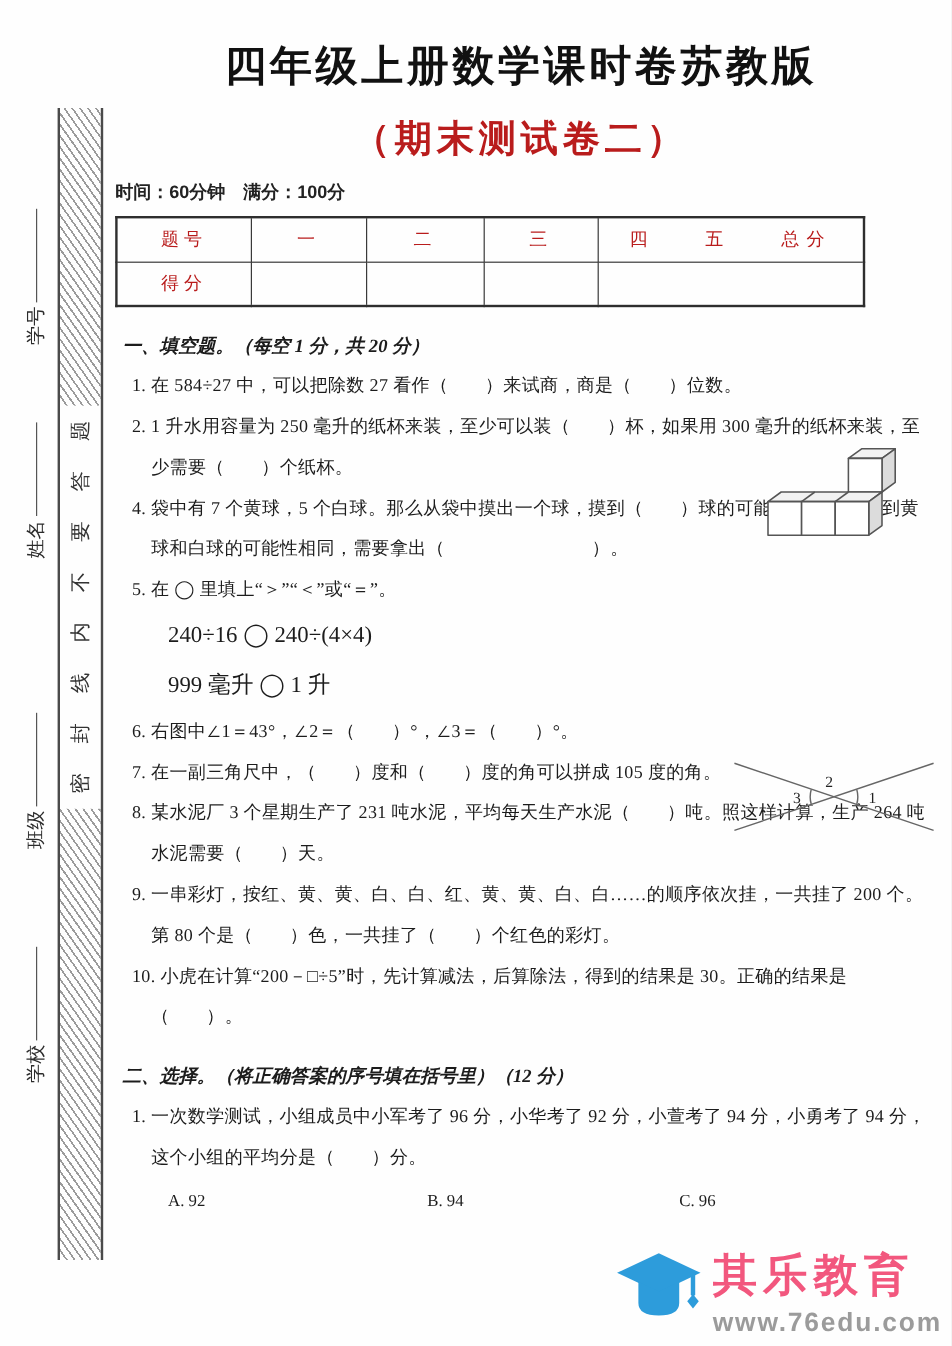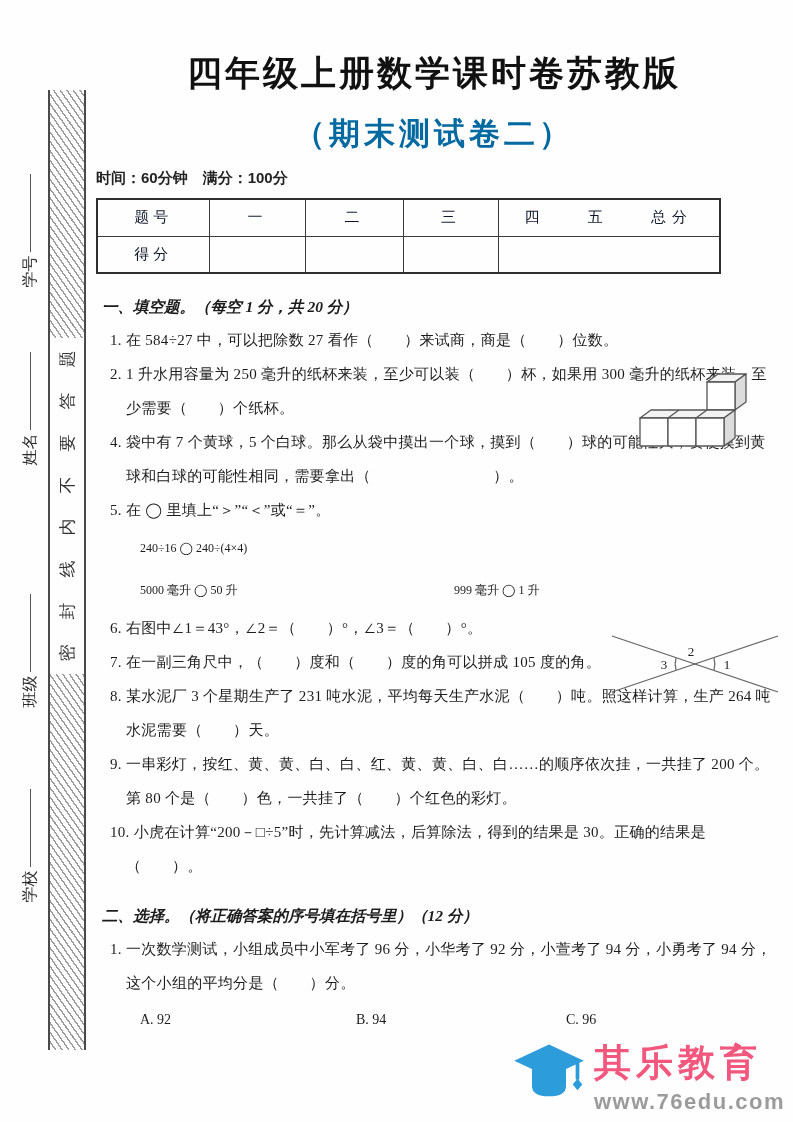--- a/index.html
+++ b/index.html
@@ -29,48 +29,48 @@
   .side-label {
     position:absolute; left:-70px; width:200px; height:26px;
     display:flex; align-items:center; justify-content:center;
     transform:rotate(-90deg); color:#2b2b2b;
     font:16px "Liberation Serif", serif;
   }
   .side-label .ul { display:inline-block; width:78px; height:1px; border-bottom:1.5px solid #555; margin-left:3px; }
   .pos1 { top:218px; } .pos2 { top:396px; } .pos3 { top:638px; } .pos4 { top:833px; }
 
   
-  .main { position:absolute; left:96px; top:18px; width:676px; }
+  .main { position:absolute; left:96px; top:0; width:676px; }
   .title {
     margin-top:32px; text-align:center; font:bold 35px "Liberation Sans", sans-serif;
     letter-spacing:3px; color:#111;
   }
   .subtitle {
     margin-top:16px; text-align:center; font:bold 31px "Liberation Sans", sans-serif;
-    letter-spacing:4px; color:#0369a1;
+    letter-spacing:4px; color:#b91c1c;
   }
   .meta {
     margin-top:14px; text-align:left; padding-right:42px;
     font:bold 15px "Liberation Sans", sans-serif; color:#222;
   }
 
   table.score {
     margin-top:10px; width:625px; border-collapse:collapse;
-    border:2px solid #2e2e2e; font-size:15px; color:#0f172a;
+    border:2px solid #2e2e2e; font-size:15px; color:#b91c1c;
   }
   table.score td { border:1.5px solid #3a3a3a; text-align:center; height:37px; letter-spacing:4px; }
   td.merged-cell { padding:0 26px; }
   .merged-inner { display:flex; justify-content:space-between; align-items:center; }
   .merged-inner span:last-child { letter-spacing:6px; }
 
   .sec-head { margin-top:17px; padding-left:6px; font-weight:bold; font-size:15.5px; line-height:32px;font-style:italic; }
   .q { font-size:15px; line-height:34px; padding-left:30px; text-indent:-16px; letter-spacing:0.3px; }
   .q3row { display:flex; align-items:center; height:74px; padding-left:14px; font-size:15px; }
   .fig2d { margin:0 2px 0 8px; }
-  .cmp { display:flex; padding-left:44px; font-size:12px; line-height:42px;gap:16px; }
+  .cmp { display:flex; padding-left:44px; font-size:19px; line-height:42px; }
   .cmp .left { width:298px; }
   .choices { display:flex; padding-left:44px; font-size:14px; line-height:40px; }
   .choices span:nth-child(1){ width:216px; } .choices span:nth-child(2){ width:210px; }
 
   .fig-cube { position:absolute; left:632px; top:358px; }
   .fig-angle { position:absolute; left:608px; top:628px; }
   .angle-label { font:13px "Liberation Serif", serif; fill:#222; }
 
   
   .logo { position:absolute; right:8px; bottom:7px; display:flex; align-items:center; }
@@ -157,21 +157,20 @@
     <p class="q">2. 1 升水用容量为 250 毫升的纸杯来装，至少可以装（　　）杯，如果用 300 毫升的纸杯来装，至少需要（　　）个纸杯。</p>
 
 
     <p class="q">4. 袋中有 7 个黄球，5 个白球。那么从袋中摸出一个球，摸到（　　）球的可能性大；要使摸到黄球和白球的可能性相同，需要拿出（　　　　　　　　）。</p>
     <p class="q">5. 在 ◯ 里填上“＞”“＜”或“＝”。</p>
 
     <div class="cmp">
       <div class="left">240÷16 ◯ 240÷(4×4)</div>
     </div>
     <div class="cmp">
-      <div class="left">5000 毫升 ◯ 50 升</div>
       <div>999 毫升 ◯ 1 升</div>
     </div>
 
     <p class="q">6. 右图中∠1＝43°，∠2＝（　　）°，∠3＝（　　）°。</p>
     <p class="q">7. 在一副三角尺中，（　　）度和（　　）度的角可以拼成 105 度的角。</p>
     <p class="q">8. 某水泥厂 3 个星期生产了 231 吨水泥，平均每天生产水泥（　　）吨。照这样计算，生产 264 吨水泥需要（　　）天。</p>
     <p class="q">9. 一串彩灯，按红、黄、黄、白、白、红、黄、黄、白、白……的顺序依次挂，一共挂了 200 个。第 80 个是（　　）色，一共挂了（　　）个红色的彩灯。</p>
     <p class="q">10. 小虎在计算“200－□÷5”时，先计算减法，后算除法，得到的结果是 30。正确的结果是（　　）。</p>
 
     <div class="sec-head">二、选择。（将正确答案的序号填在括号里）（12 分）</div>

